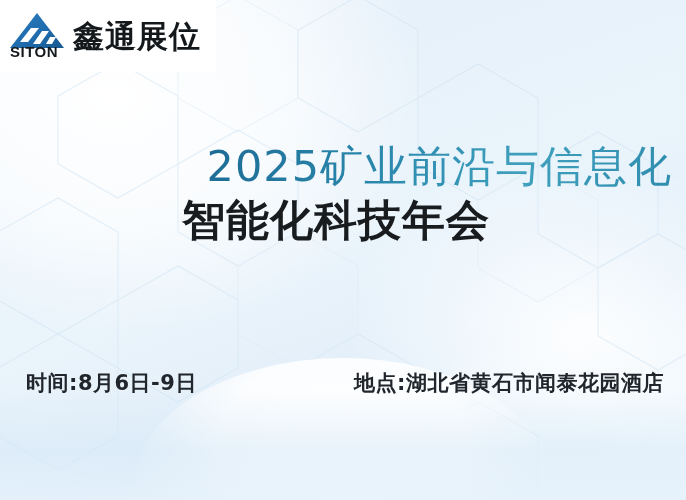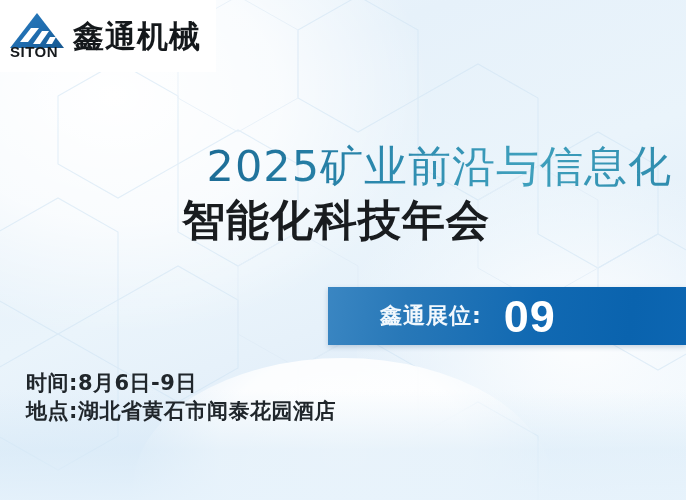--- a/index.html
+++ b/index.html
@@ -175,23 +175,22 @@
     white-space: nowrap;
   }
 
   
   .info-row {
     position: absolute;
     left: 26px;
     right: 22px;
     top: 369px;
     display: flex;
-    align-items: flex-start;
+    align-items: flex-end;
     justify-content: space-between;
-    flex-direction: column;
   }
   .info-item {
     font-family: "DejaVu Sans", "Liberation Sans", sans-serif;
     font-weight: 700;
     font-size: 21px;
     letter-spacing: 0.5px;
     color: #20262b;
     white-space: nowrap;
   }
 </style>
@@ -239,31 +238,27 @@
             <stop offset="100%" stop-color="#17588f"></stop>
           </linearGradient>
         </defs>
         <path d="M28 2 L55 37 L1 37 Z" fill="url(#mtn)"></path>
         <path d="M22 17 L30 17 L19 31 L11 31 Z" fill="#ffffff"></path>
         <path d="M33 20 L40 20 L31 33 L24 33 Z" fill="#ffffff"></path>
         <path d="M41 26 L47 26 L43 33 L37 33 Z" fill="#ffffff"></path>
       </svg>
       <span class="logo-siton">SITON</span>
     </div>
-    <span class="logo-cn">鑫通机械</span>
+    <span class="logo-cn">鑫通展位</span>
   </div>
 
   <div class="headline">
     <div class="title-line1">2025矿业前沿与信息化</div>
     <div class="title-line2">智能化科技年会</div>
   </div>
 
-  <div class="booth-bar">
-    <span class="booth-label">鑫通展位:</span>
-    <span class="booth-number">09</span>
-  </div>
 
   <div class="info-row">
     <span class="info-item">时间:8月6日-9日</span>
     <span class="info-item">地点:湖北省黄石市闻泰花园酒店</span>
   </div>
 
 </div>
 
 </body></html>

